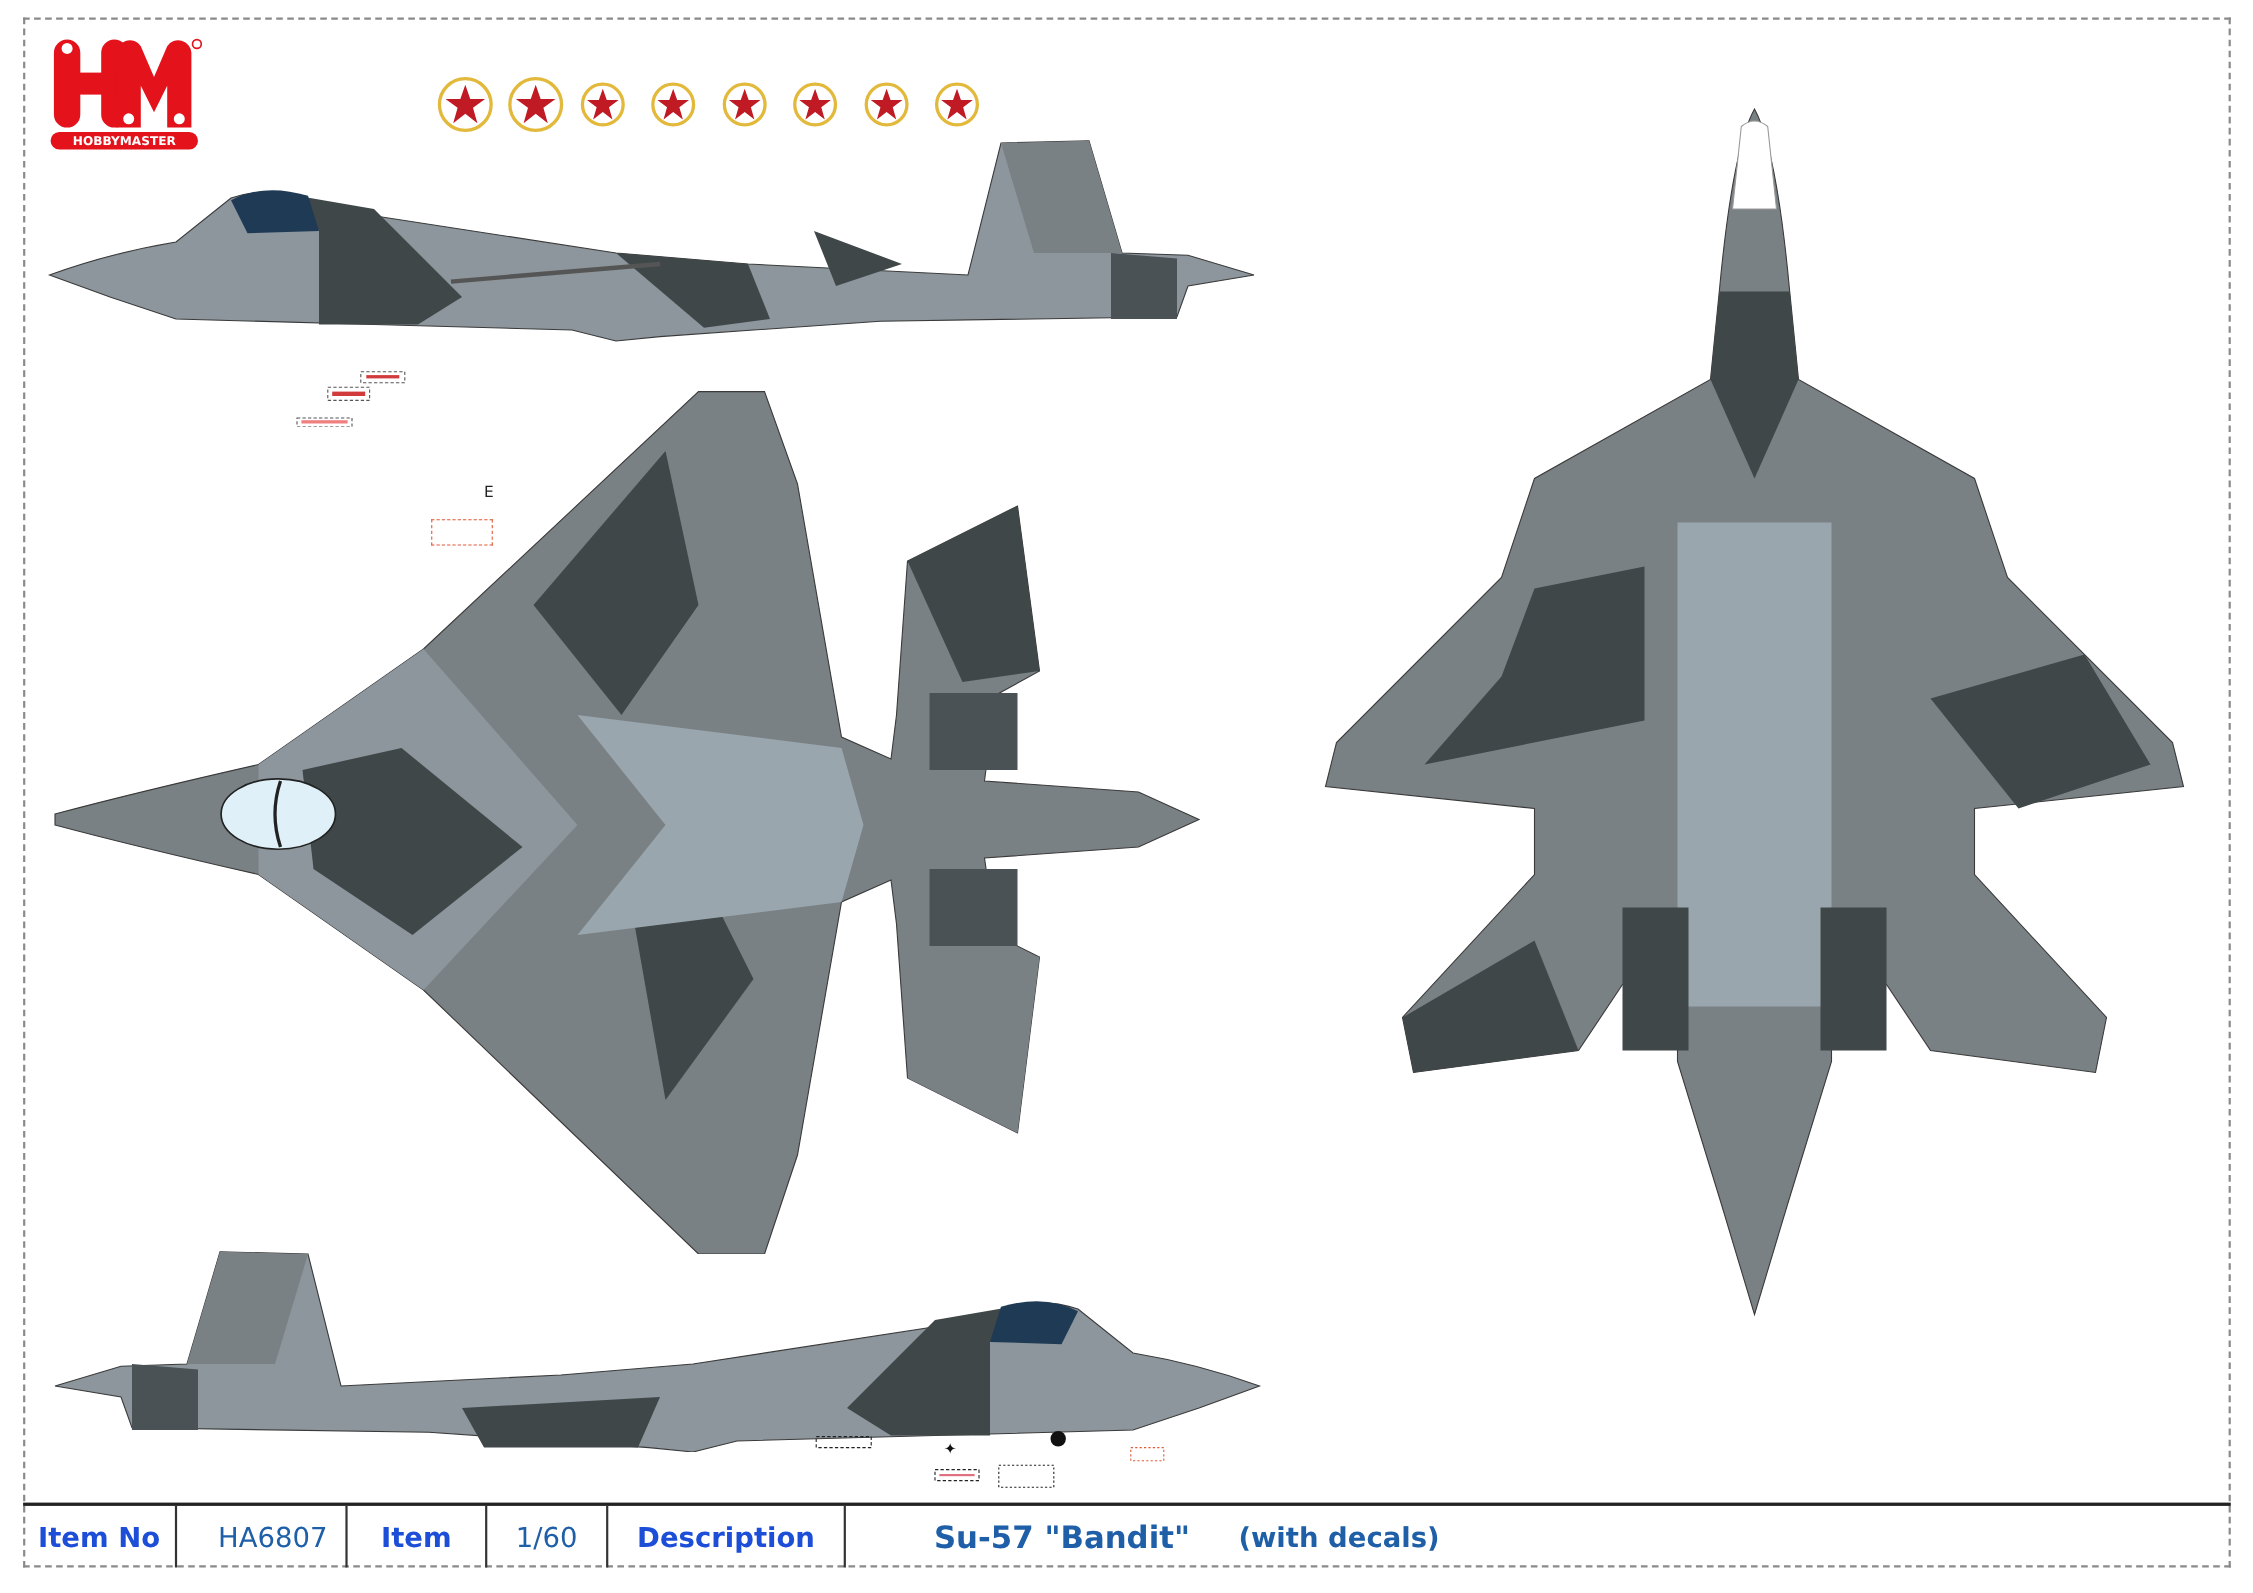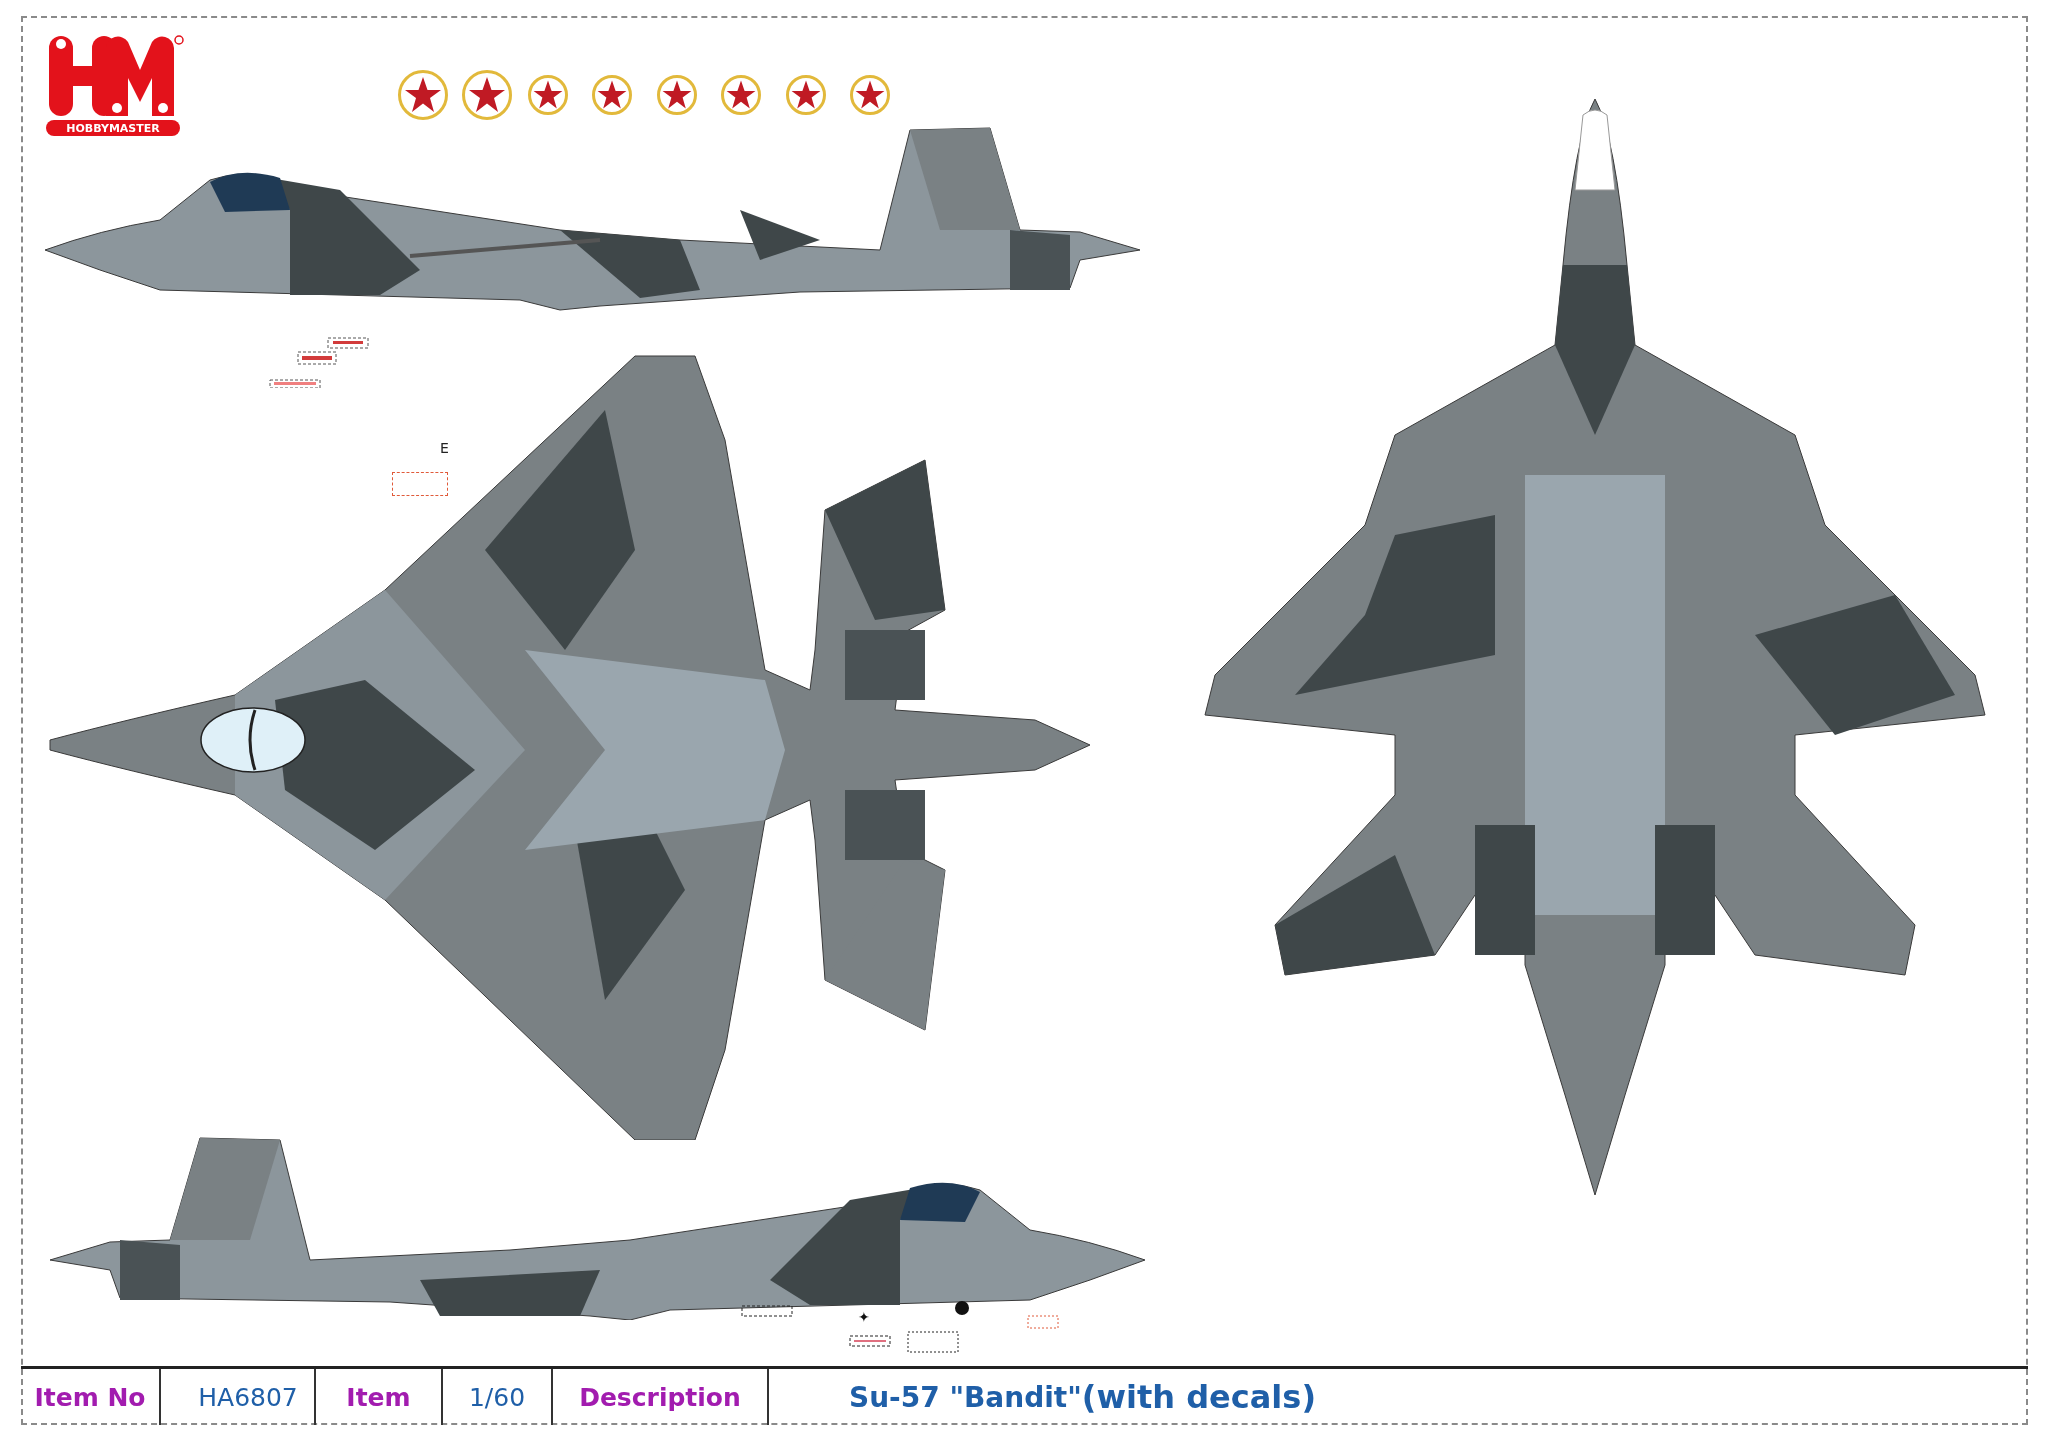--- a/index.html
+++ b/index.html
@@ -6,24 +6,24 @@
   body { width:2048px; height:1448px; position:relative; overflow:hidden; font-family:"DejaVu Sans", sans-serif; }
   .frame { position:absolute; left:21px; top:16px; width:2007px; height:1409px; border:2px dashed #8a8a8a; box-sizing:border-box; }
   .logo { position:absolute; left:44px; top:32px; width:140px; height:106px; }
   .stars { position:absolute; left:398px; top:70px; height:52px; }
   .star-roundel { position:absolute; border-radius:50%; border:3px solid #e2b93b; background:#fff; box-sizing:border-box; }
   .star-roundel svg { position:absolute; left:50%; top:50%; transform:translate(-50%,-50%); }
   .view { position:absolute; }
   .decal { position:absolute; }
   .title-block { position:absolute; left:21px; top:1366px; width:2007px; height:59px; border-top:3px solid #222; box-sizing:border-box; display:flex; }
   .cell { height:100%; display:flex; align-items:center; justify-content:center; border-right:2px solid #333; box-sizing:border-box; font-size:25px; }
-  .cell.label { color:#a21caf; font-weight:bold; }
+  .cell.label { color:#1d4ed8; font-weight:bold; }
   .cell.value { color:#1f5fa8; }
   .cell.desc { border-right:none; justify-content:flex-start; padding-left:80px; color:#1f5fa8; font-weight:bold; font-size:28px; }
-  .desc-note { font-size:32px; }
+  .desc-note { margin-left:44px; font-size:25px; }
 </style>
 </head>
 <body>
 
 <div class="frame"></div>
 
 <div class="logo">
   <svg width="140" height="106" viewBox="0 0 140 106">
     <rect x="5" y="4" width="24" height="80" rx="12" fill="#e3121b"></rect>
     <rect x="48" y="4" width="24" height="80" rx="12" fill="#e3121b"></rect>

